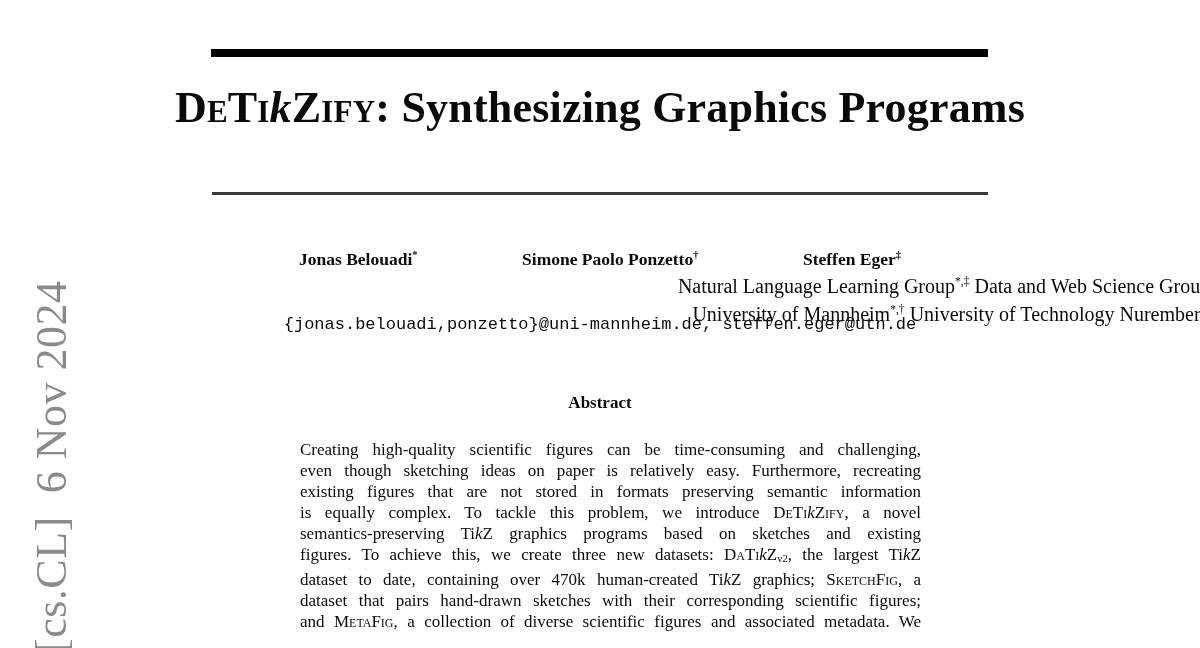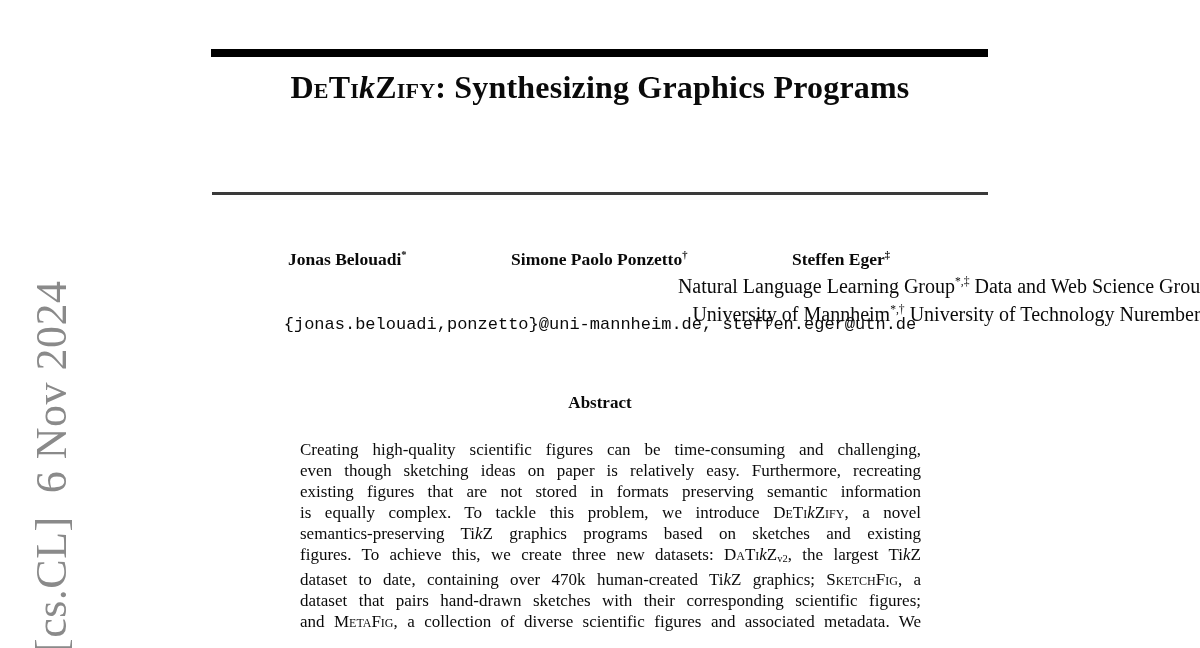--- a/index.html
+++ b/index.html
@@ -33,31 +33,31 @@
     background: #000000;
   }
   .mid-rule {
     position: absolute;
     left: 212px; top: 192px;
     width: 776px; height: 2.5px;
     background: #3a3a3a;
   }
   .paper-title {
     position: absolute;
-    left: 0; top: 65px;
+    left: 0; top: 86px;
     width: 1200px;
     text-align: center;
     font-weight: bold;
-    font-size: 32px;
+    font-size: 44px;
     line-height: 44px;
     letter-spacing: 0.2px;
   }
   .authors-row {
     position: absolute;
-    left: 288px; top: 245px;
+    left: 299px; top: 245px;
     width: 602px;
     display: flex;
     justify-content: space-between;
     font-weight: bold;
     font-size: 17.5px;
     line-height: 20px;
   }
   .affil-block {
     position: absolute;
     left: 16px; top: 270px;

